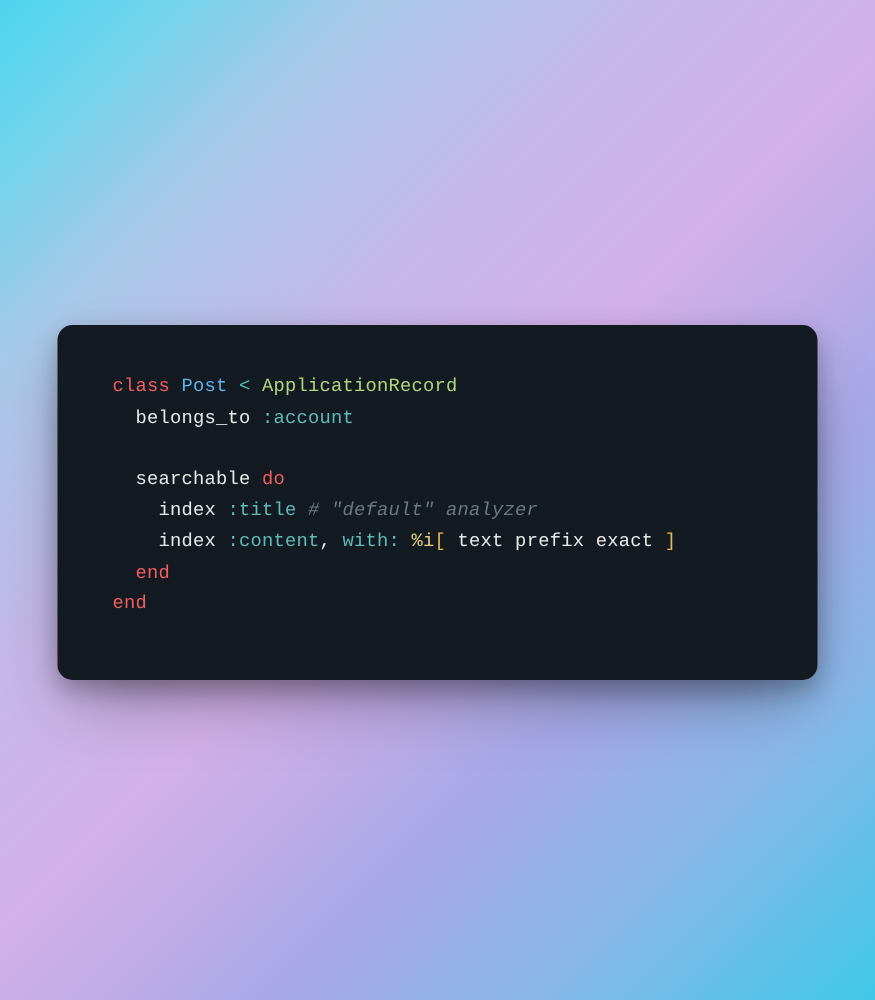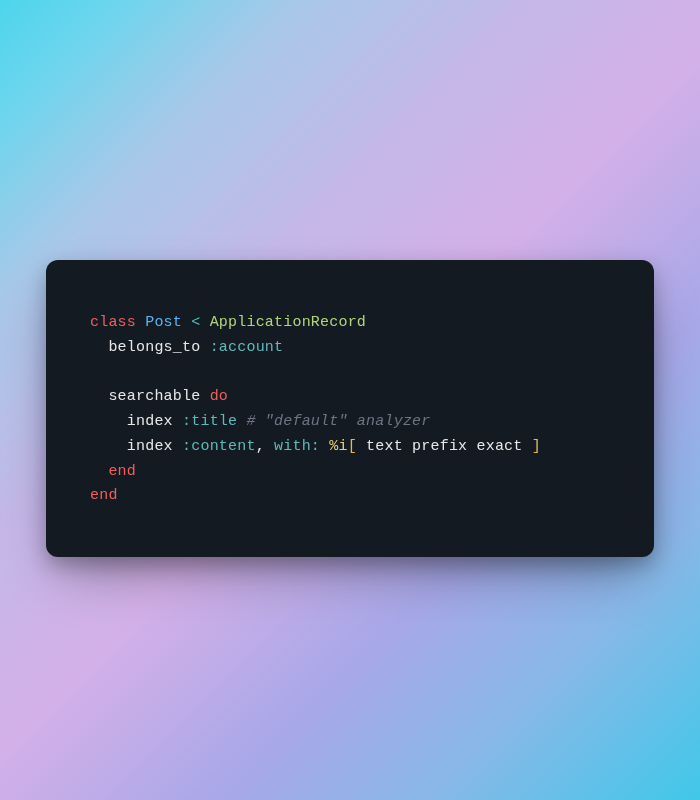--- a/index.html
+++ b/index.html
@@ -21,21 +21,21 @@
         #40c8e8 100%);
       display: flex;
       align-items: flex-start;
       justify-content: center;
       padding-top: 260px;
       font-family: Menlo, Consolas, 'Courier New', monospace;
     }
     .code-card {
       background: #131a22;
       border-radius: 12px;
-      padding: 51px 44px 48px 44px;
+      padding: 38px 44px 48px 44px;
       width: 608px;
       box-shadow: 0 25px 50px -12px rgba(0,0,0,0.35), 0 8px 20px rgba(0,0,0,0.25);
     }
     .code {
       font-size: 15px;
       line-height: 1.65;
       white-space: pre;
       letter-spacing: 0.2px;
     }
     .kw-red { color: #f05e5e; }

